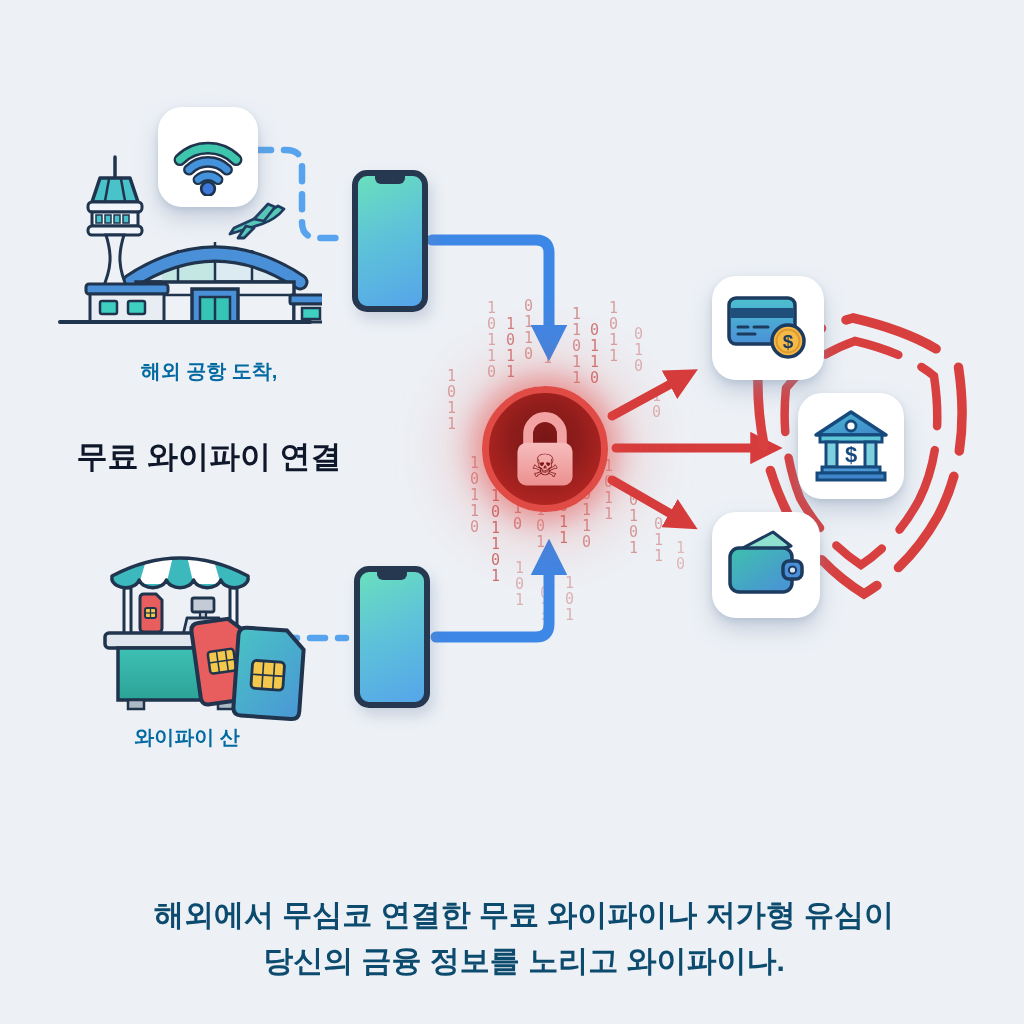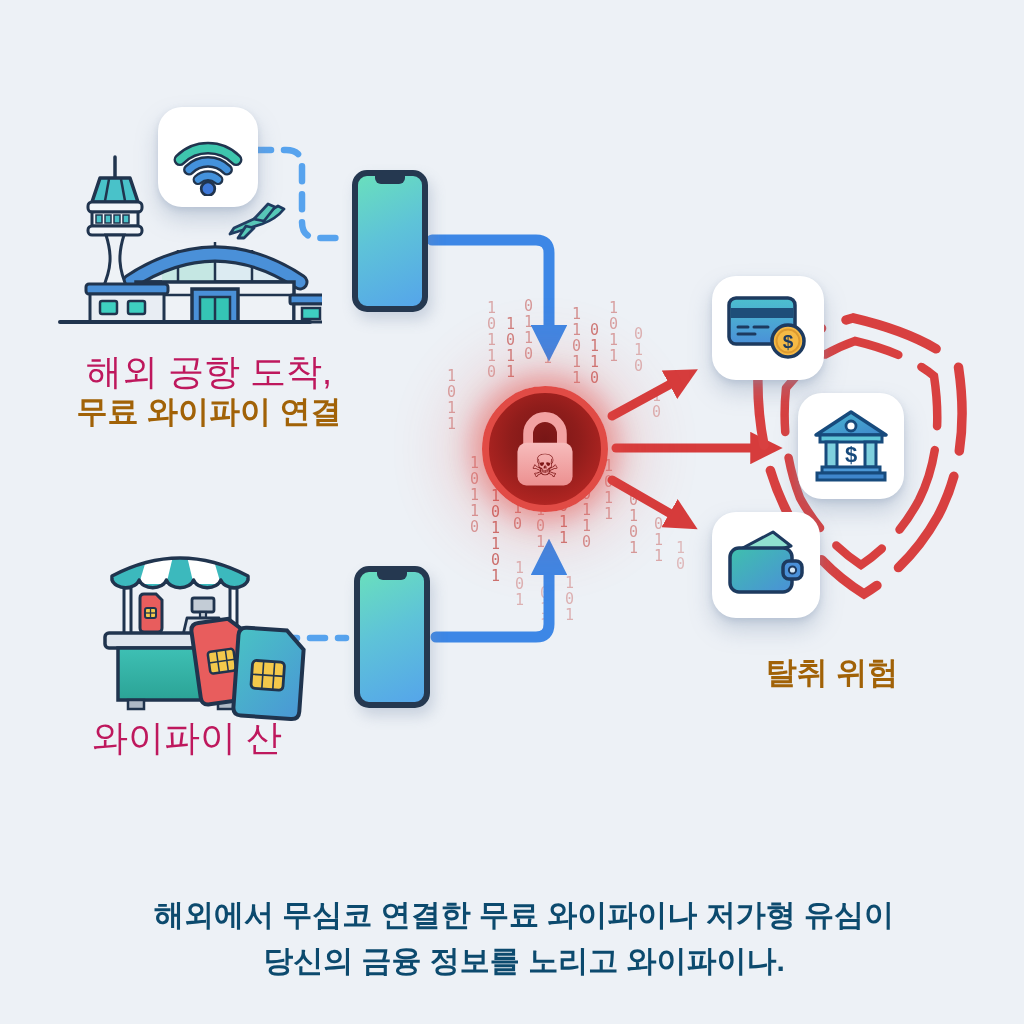--- a/index.html
+++ b/index.html
@@ -43,22 +43,22 @@
 
   
   .bin{
     position:absolute;font-family:"DejaVu Sans Mono",monospace;
     font-size:15px;color:#c4524e;
   }
   .bin span{display:block;line-height:16px;text-align:center;}
 
   
   .label-block{position:absolute;text-align:center;}
-  .lb-light{font-size:36px;font-weight:400;line-height:39px;color:#be185d;}
-  .lb-bold{font-size:31px;font-weight:800;line-height:42px;color:#a16207;}
+  .lb-light{font-size:20px;font-weight:700;line-height:39px;color:#0369a1;}
+  .lb-bold{font-size:31px;font-weight:800;line-height:42px;color:#0f172a;margin-top:45px;}
   .caption{
     position:absolute;left:0;top:892px;width:1024px;text-align:center;
     font-size:30px;font-weight:700;line-height:46px;color:#0c4a6e;margin-left:12px;
   }
 </style>
 </head>
 <body>
 
 <div class="layer" style="width:1024px;height:1024px;">
     <div class="bin" style="left: 487px; top: 300px; opacity: 0.45;">
@@ -421,19 +421,18 @@
 <div class="label-block" style="left:58px;top:352px;width:302px;">
   <div class="lb-light">해외 공항 도착,</div>
   <div class="lb-bold">무료 와이파이 연결</div>
 </div>
 
 <div class="label-block" style="left:42px;top:718px;width:290px;">
   <div class="lb-light">와이파이 산</div>
 </div>
 
 <div class="label-block" style="left:736px;top:652px;width:192px;">
-  <div class="lb-bold">탈취 위험</div>
 </div>
 
 <div class="caption">
   <div>해외에서 무심코 연결한 무료 와이파이나 저가형 유심이</div>
   <div>당신의 금융 정보를 노리고 와이파이나.</div>
 </div>
 
 </body></html>

